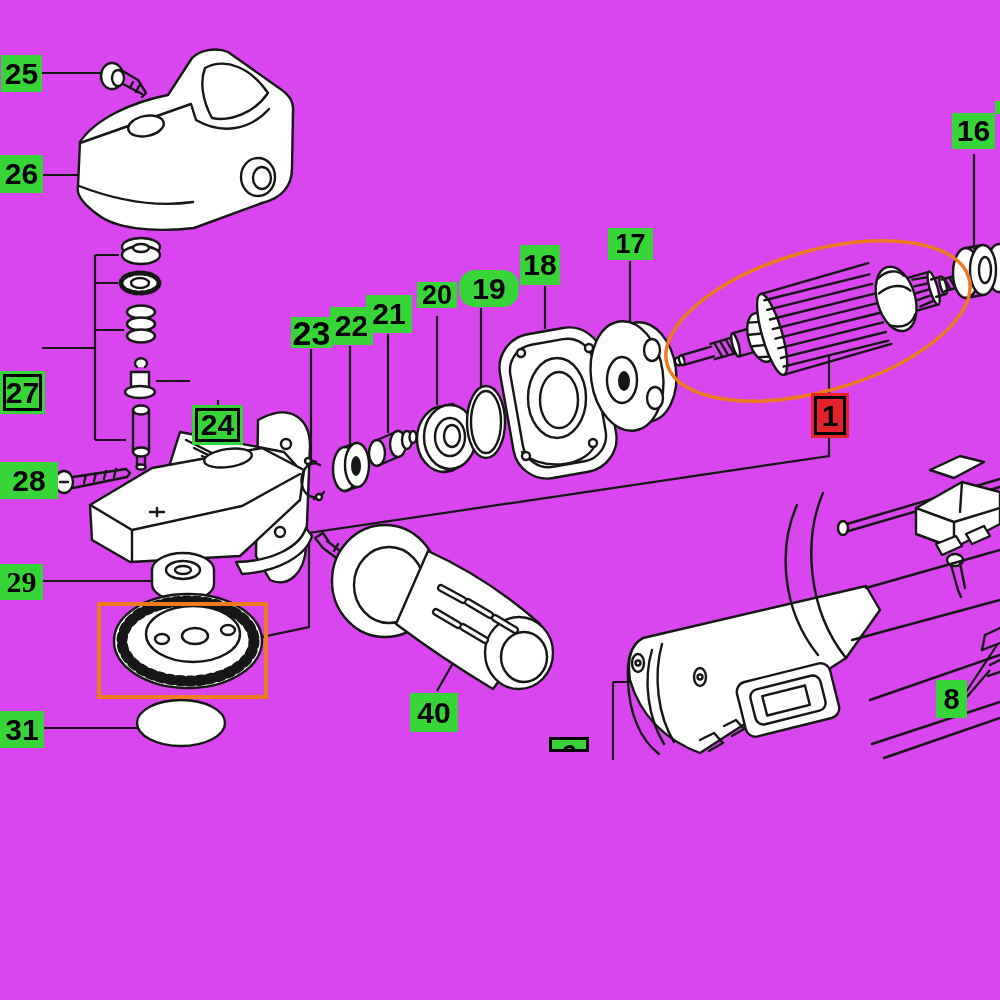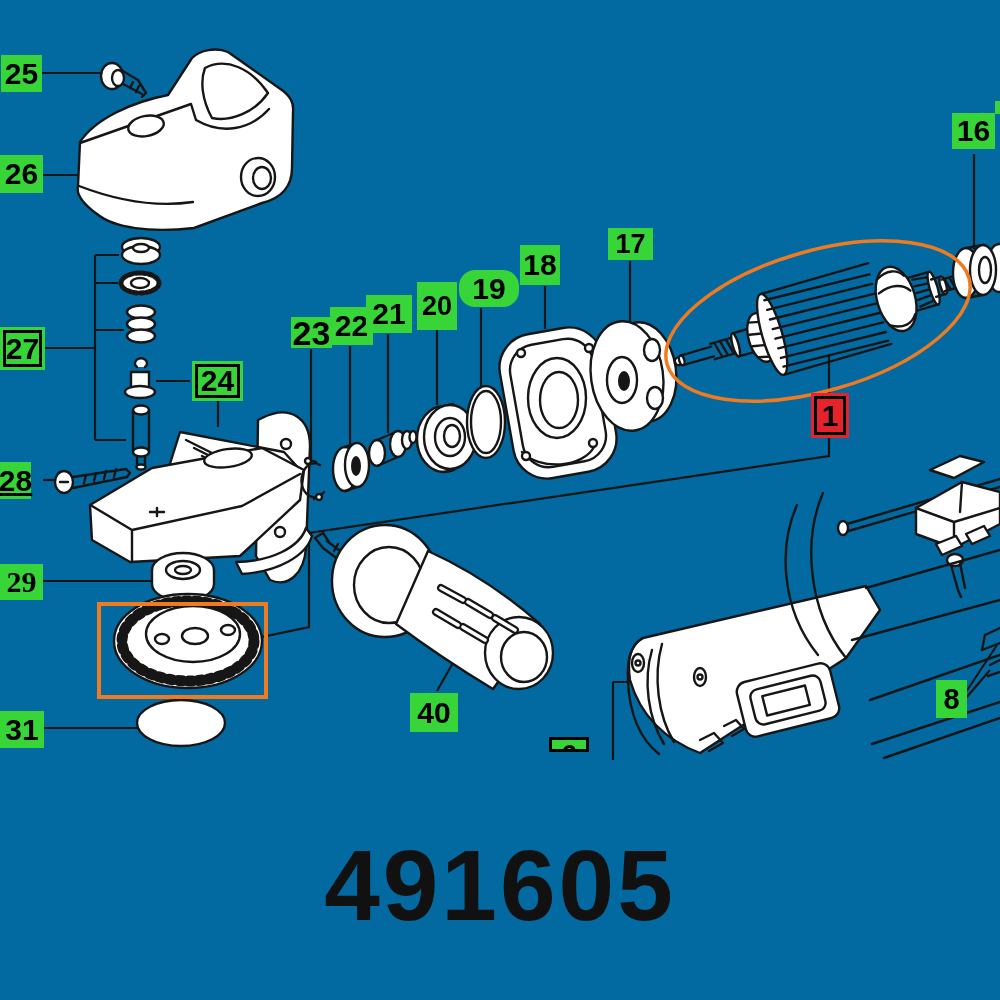--- a/index.html
+++ b/index.html
@@ -1,27 +1,27 @@
 <!DOCTYPE html>
 <html><head>
 <meta charset="utf-8">
 <style>
   html,body{margin:0;padding:0;background:#fff;}
-  .stage{position:relative;width:1000px;height:1000px;background:#0369a1;overflow:hidden;
+  .stage{position:relative;width:1000px;height:1000px;background:#d946ef;overflow:hidden;
          font-family:"Liberation Sans",sans-serif;}
   svg{position:absolute;left:0;top:0;}
   .ln{fill:none;stroke:#161616;stroke-width:2.4;stroke-linecap:round;stroke-linejoin:round;}
   .fw{fill:#ffffff;}
   .fk{fill:#161616;stroke:none;}
   .ld{fill:none;stroke:#161616;stroke-width:2.2;stroke-linecap:butt;}
   .hl{fill:none;stroke:#ee7b20;}
   .lbl{position:absolute;display:flex;align-items:center;justify-content:center;
        background:#37d537;color:#000;font-weight:bold;font-size:30px;line-height:1;
        font-family:"Liberation Sans",sans-serif;box-sizing:border-box;}
-  .lbl.bordered{border:3px solid #000;box-shadow:0 0 0 3px #37d537;}
+  .lbl.bordered{border:3px solid #000;box-shadow:0 0 0 3px #37d537;margin-top:44px;}
   .lbl.red{background:#e4232a;border:3px solid #000;box-shadow:0 0 0 3px #e4232a;}
   .lbl.clip6{overflow:hidden;border:3px solid #000;align-items:flex-start;}
   .lbl.clip6 span{margin-top:1px;}
   .partnum{position:absolute;left:0;top:828;width:1000px;text-align:center;
            font-size:100px;font-weight:bold;letter-spacing:3px;color:#111;
            font-family:"Liberation Sans",sans-serif;}
 </style>
 </head>
 <body>
 
@@ -250,33 +250,32 @@
     <g>
       <rect class="hl" x="99" y="604" width="167" height="93" stroke-width="4"></rect>
       <ellipse class="hl" cx="818" cy="321" rx="157" ry="70" stroke-width="3.5" transform="rotate(-16 818 321)"></ellipse>
     </g>
   </svg>
 
   <div class="lbl" style="left:1px;top:55px;width:41px;height:37px;">25</div>
   <div class="lbl" style="left:0;top:155px;width:43px;height:38px;">26</div>
   <div class="lbl bordered" style="left:3px;top:330px;width:39px;height:37px;">27</div>
   <div class="lbl bordered" style="left:195px;top:364px;width:45px;height:34px;">24</div>
-  <div class="lbl" style="left:0;top:462px;width:31px;height:37px;text-decoration:underline;">28</div>
+  <div class="lbl" style="left:0;top:462px;width:58px;height:37px;">28</div>
   <div class="lbl" style="left:0;top:564px;width:43px;height:36px;font-family:Liberation Serif, serif;">29</div>
   <div class="lbl" style="left:0;top:711px;width:44px;height:37px;">31</div>
   <div class="lbl" style="left:291px;top:317px;width:41px;height:31px;font-size:34px;">23</div>
   <div class="lbl" style="left:330px;top:307px;width:43px;height:38px;">22</div>
   <div class="lbl" style="left:366px;top:295px;width:46px;height:38px;">21</div>
-  <div class="lbl" style="left:417px;top:282px;width:40px;height:48px;font-size:27px;">20</div>
+  <div class="lbl" style="left:417px;top:282px;width:40px;height:26px;font-size:27px;">20</div>
   <div class="lbl" style="left:459px;top:270px;width:60px;height:37px;border-radius:16px;">19</div>
   <div class="lbl" style="left:520px;top:245px;width:40px;height:40px;">18</div>
   <div class="lbl" style="left:608px;top:228px;width:45px;height:32px;font-size:27px;text-align:center;">17</div>
   <div class="lbl" style="left:952px;top:113px;width:43px;height:36px;">16</div>
   <div class="lbl red" style="left:814px;top:396px;width:32px;height:39px;">1</div>
   <div class="lbl" style="left:410px;top:693px;width:48px;height:39px;">40</div>
   <div class="lbl" style="left:936px;top:680px;width:31px;height:38px;font-size:29px;">8</div>
   <div class="lbl clip6" style="left:549px;top:737px;width:40px;height:15px;font-size:28px;">
       <span>6</span>
     </div>
   <div class="lbl" style="left:995px;top:101px;width:5px;height:13px;"></div>
 
-  <div class="partnum" style="top:828px;">491605</div>
 </div>
 
 </body></html>

